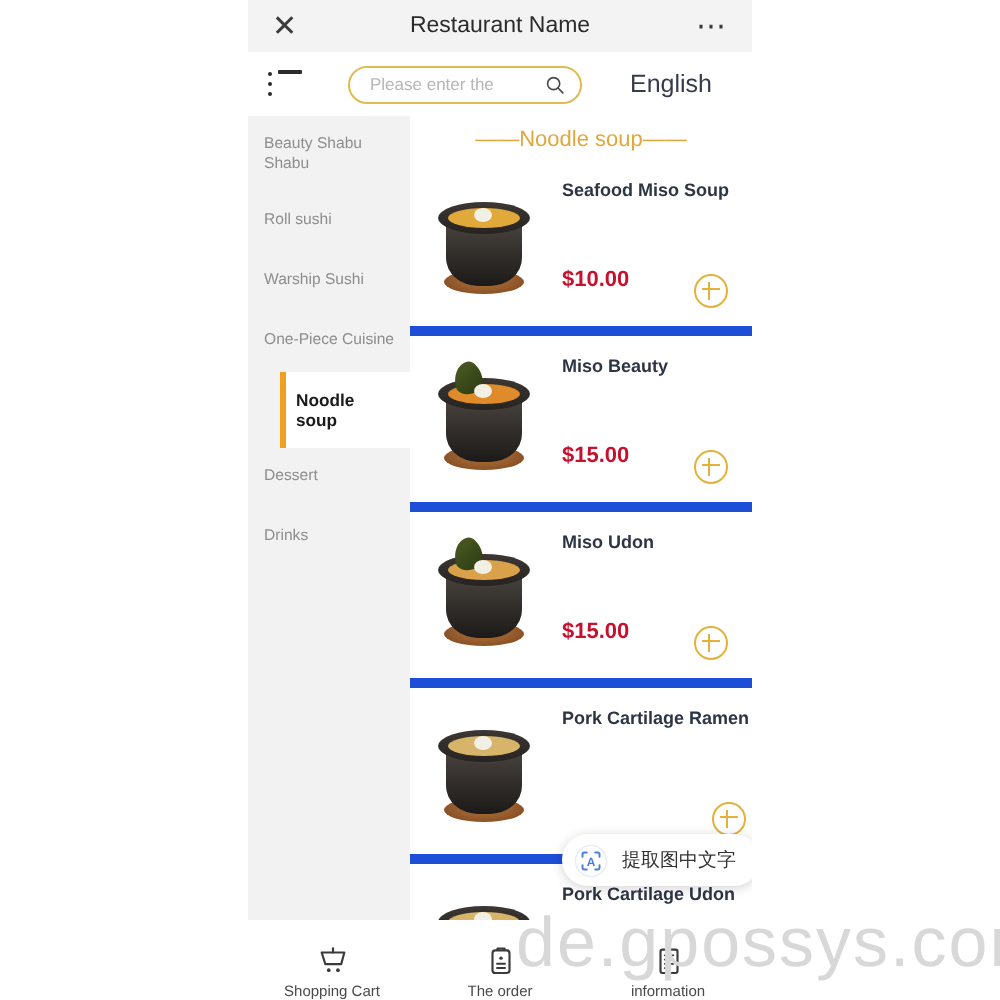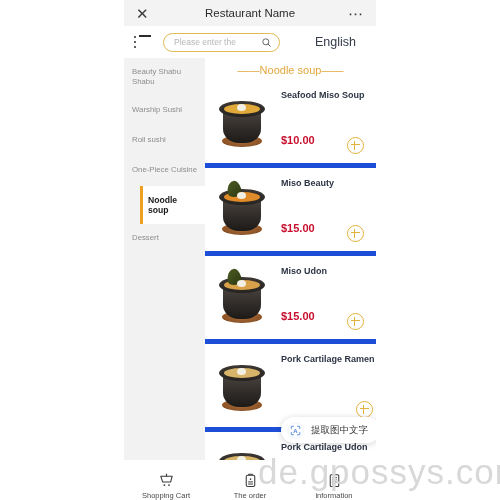--- a/index.html
+++ b/index.html
@@ -75,21 +75,21 @@
   }
 
   
   .searchrow {
     height: 32px;
     background: #ffffff;
     display: flex;
     align-items: center;
     padding: 0 8px 0 10px;
     box-sizing: border-box;
-    gap: 12px;
+    gap: 23px;
   }
   .listicon {
     width: 17px; height: 14px;
     position: relative;
     flex: 0 0 auto;
     cursor: pointer;
   }
   .listicon i {
     position: absolute;
     left: 5px; right: 0; height: 1.6px;
@@ -374,25 +374,26 @@
         </svg>
       </div>
 
       <div class="lang">English</div>
     </div>
 
     <div class="bodysplit">
 
       <div class="sidebar">
         <div class="side-item">Beauty Shabu Shabu</div>
+        <div class="side-item">Roll sushi</div>
         <div class="side-item">Warship Sushi</div>
-        <div class="side-item">Roll sushi</div>
         <div class="side-item">One-Piece Cuisine</div>
         <div class="side-item active">Noodle soup</div>
         <div class="side-item">Dessert</div>
+        <div class="side-item">Drinks</div>
       </div>
 
       <div class="menu">
 
         <div class="section-head">——Noodle soup——</div>
 
         <div class="dish">
           <div class="thumbwrap">
             <div class="thumb">
               <div class="bowl-coaster"></div>

